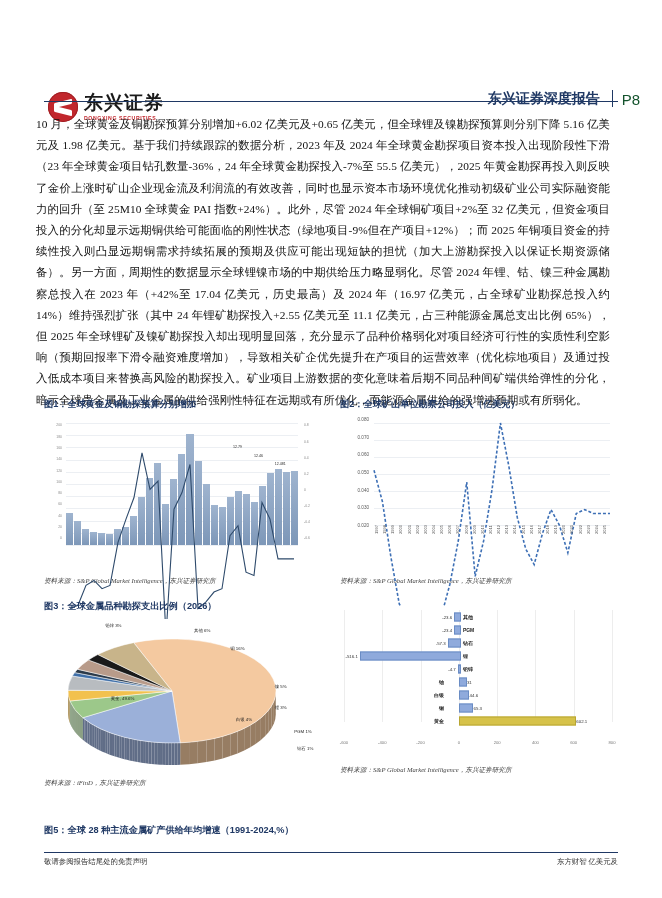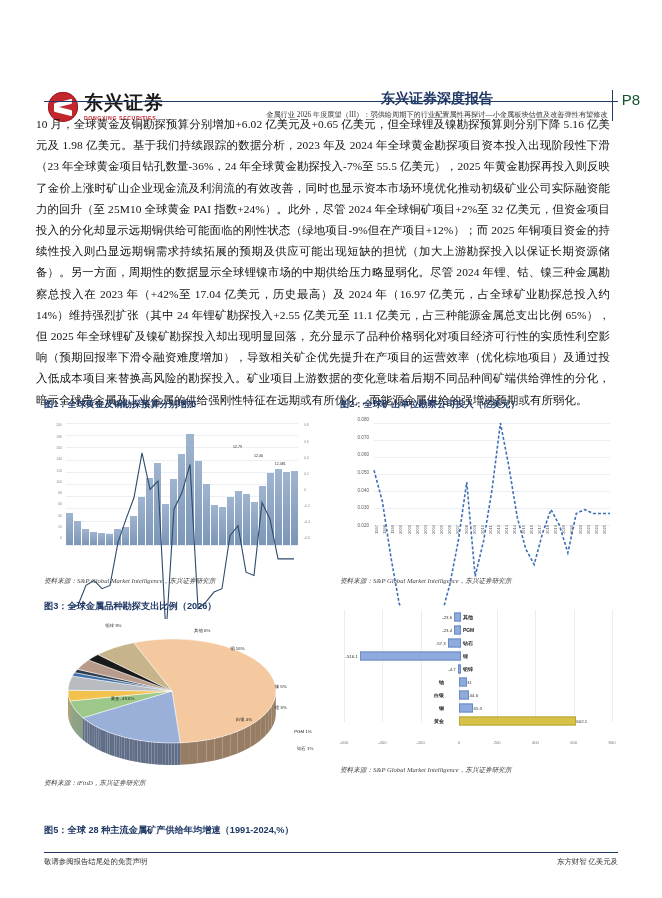--- a/index.html
+++ b/index.html
@@ -30,21 +30,21 @@
   .logo-text{display:flex;flex-direction:column;justify-content:center;}
   .logo-cn{
     font-family:"Liberation Sans","DejaVu Sans",sans-serif;
     font-size:19px;font-weight:bold;letter-spacing:1px;color:#1a1a1a;line-height:20px;
   }
   .logo-en{
     font-family:"Liberation Sans","DejaVu Sans",sans-serif;
     font-size:5.2px;font-weight:bold;letter-spacing:.6px;color:#c1272d;line-height:8px;margin-top:1px;
   }
   .hdr-right{position:absolute;right:22px;top:48px;display:flex;align-items:flex-start;}
-  .hdr-texts{text-align:center;padding-right:4px;border-right:1.5px solid #1f3864;}
+  .hdr-texts{text-align:right;padding-right:12px;border-right:1.5px solid #1f3864;}
   .hdr-title{
     font-family:"Liberation Sans","DejaVu Sans",sans-serif;
     font-size:14px;font-weight:bold;color:#1f3864;line-height:17px;white-space:nowrap;
   }
   .hdr-sub{
     font-size:7.2px;color:#333;line-height:11px;white-space:nowrap;margin-top:3px;
   }
   .hdr-page{
     font-family:"Liberation Sans","DejaVu Sans",sans-serif;
     font-size:15px;color:#14532d;padding-left:9px;padding-top:1px;
@@ -138,21 +138,20 @@
       <div class="logo-mark"></div>
       <div class="logo-text">
         <div class="logo-cn">东兴证券</div>
         <div class="logo-en">DONGXING SECURITIES</div>
       </div>
     </div>
 
     <div class="hdr-right">
       <div class="hdr-texts">
         <div class="hdr-title">东兴证券深度报告</div>
-        <div class="hdr-sub">金属行业 2026 年度展望（III）：弱供给周期下的行业配置属性再探讨—小金属板块估值及改善弹性有望修改</div>
       </div>
       <div class="hdr-page">P8</div>
     </div>
   </div>
   <div class="hdr-rule"></div>
 
   <div class="body-text">10 月，全球黄金及铜勘探预算分别增加+6.02 亿美元及+0.65 亿美元，但全球锂及镍勘探预算则分别下降 5.16 亿美元及 1.98 亿美元。基于我们持续跟踪的数据分析，2023 年及 2024 年全球黄金勘探项目资本投入出现阶段性下滑（23 年全球黄金项目钻孔数量-36%，24 年全球黄金勘探投入-7%至 55.5 亿美元），2025 年黄金勘探再投入则反映了金价上涨时矿山企业现金流及利润流的有效改善，同时也显示资本市场环境优化推动初级矿业公司实际融资能力的回升（至 25M10 全球黄金 PAI 指数+24%）。此外，尽管 2024 年全球铜矿项目+2%至 32 亿美元，但资金项目投入的分化却显示远期铜供给可能面临的刚性状态（绿地项目-9%但在产项目+12%）；而 2025 年铜项目资金的持续性投入则凸显远期铜需求持续拓展的预期及供应可能出现短缺的担忧（加大上游勘探投入以保证长期资源储备）。另一方面，周期性的数据显示全球锂镍市场的中期供给压力略显弱化。尽管 2024 年锂、钴、镍三种金属勘察总投入在 2023 年（+42%至 17.04 亿美元，历史最高）及 2024 年（16.97 亿美元，占全球矿业勘探总投入约 14%）维持强烈扩张（其中 24 年锂矿勘探投入+2.55 亿美元至 11.1 亿美元，占三种能源金属总支出比例 65%），但 2025 年全球锂矿及镍矿勘探投入却出现明显回落，充分显示了品种价格弱化对项目经济可行性的实质性利空影响（预期回报率下滑令融资难度增加），导致相关矿企优先提升在产项目的运营效率（优化棕地项目）及通过投入低成本项目来替换高风险的勘探投入。矿业项目上游数据的变化意味着后期不同品种间矿端供给弹性的分化，暗示全球贵金属及工业金属的供给强刚性特征在远期或有所优化，而能源金属供给的强增速预期或有所弱化。</div>
 
   <div class="fig" id="fig1">
     <div class="fig-title">图1：全球黄金及铜勘探预算分别增加</div>

